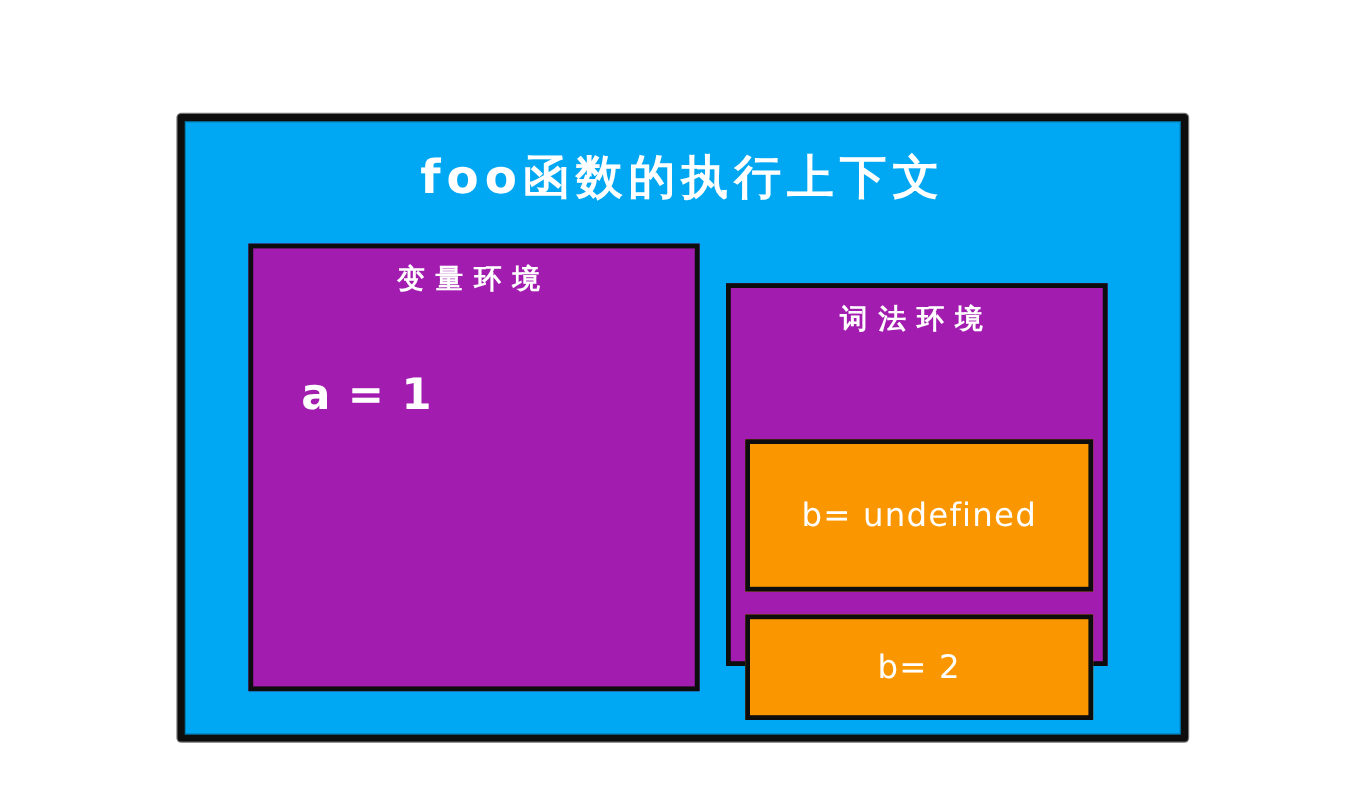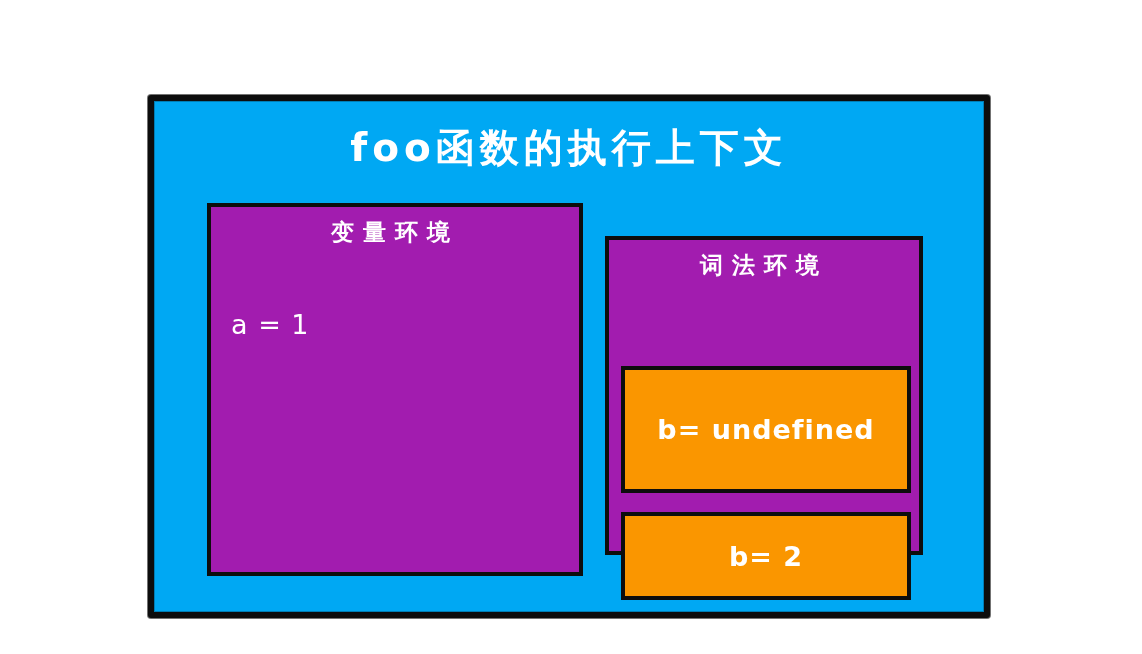--- a/index.html
+++ b/index.html
@@ -67,24 +67,24 @@
     top: 10px;
     text-align: center;
     color: #ffffff;
     font-size: 23px;
     font-weight: bold;
     letter-spacing: 9px;
     white-space: nowrap;
   }
   .var-entry {
     position: absolute;
-    left: 20px;
+    left: 40px;
     color: #ffffff;
-    font-size: 27px;
-    font-weight: normal;
+    font-size: 36px;
+    font-weight: bold;
     letter-spacing: 1px;
     white-space: nowrap;
   }
   .var-entry-a { top: 102px; }
   .var-entry-c { top: 188px; }
   
   .block {
     position: absolute;
     left: 12px;
     width: 290px;
@@ -102,21 +102,21 @@
     height: 127px;
   }
   .block-bottom {
     top: 272px;
     height: 88px;
     align-items: center;
   }
   .block-line {
     color: #ffffff;
     font-size: 27px;
-    font-weight: bold;
+    font-weight: normal;
     letter-spacing: 1px;
     white-space: nowrap;
     text-align: center;
   }
 </style>
 </head>
 <body>
 
 <div class="canvas">
 

